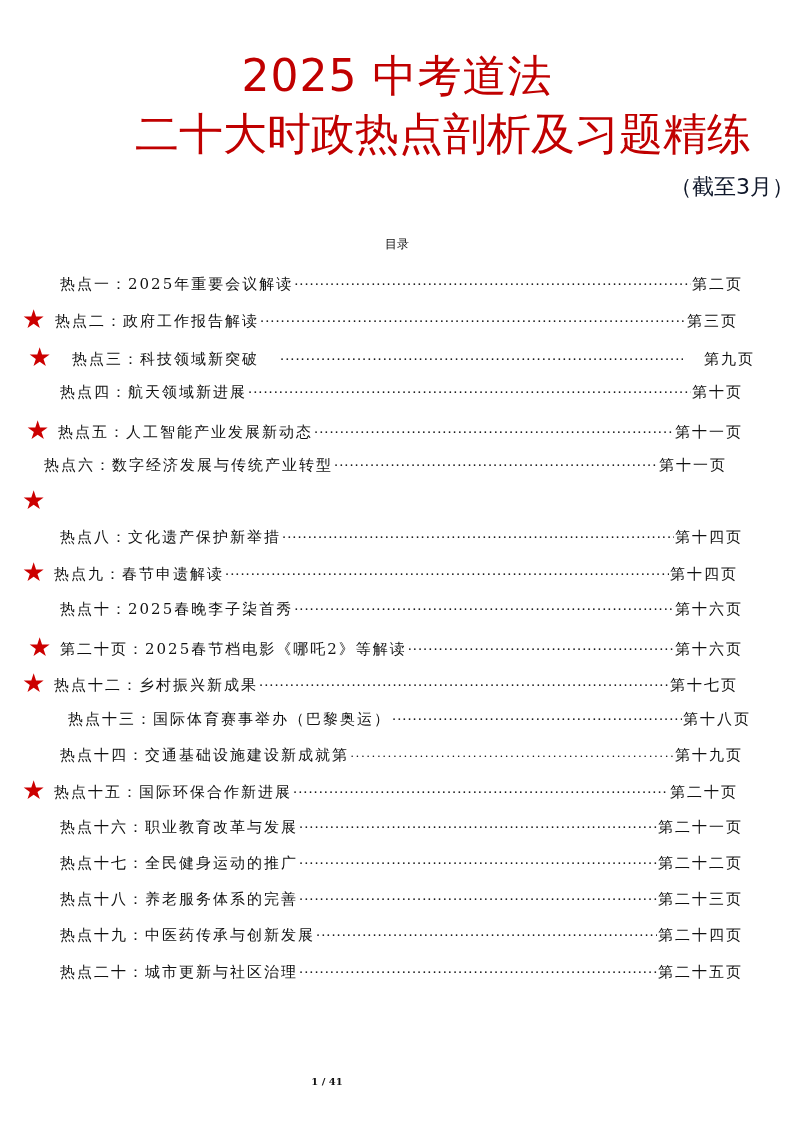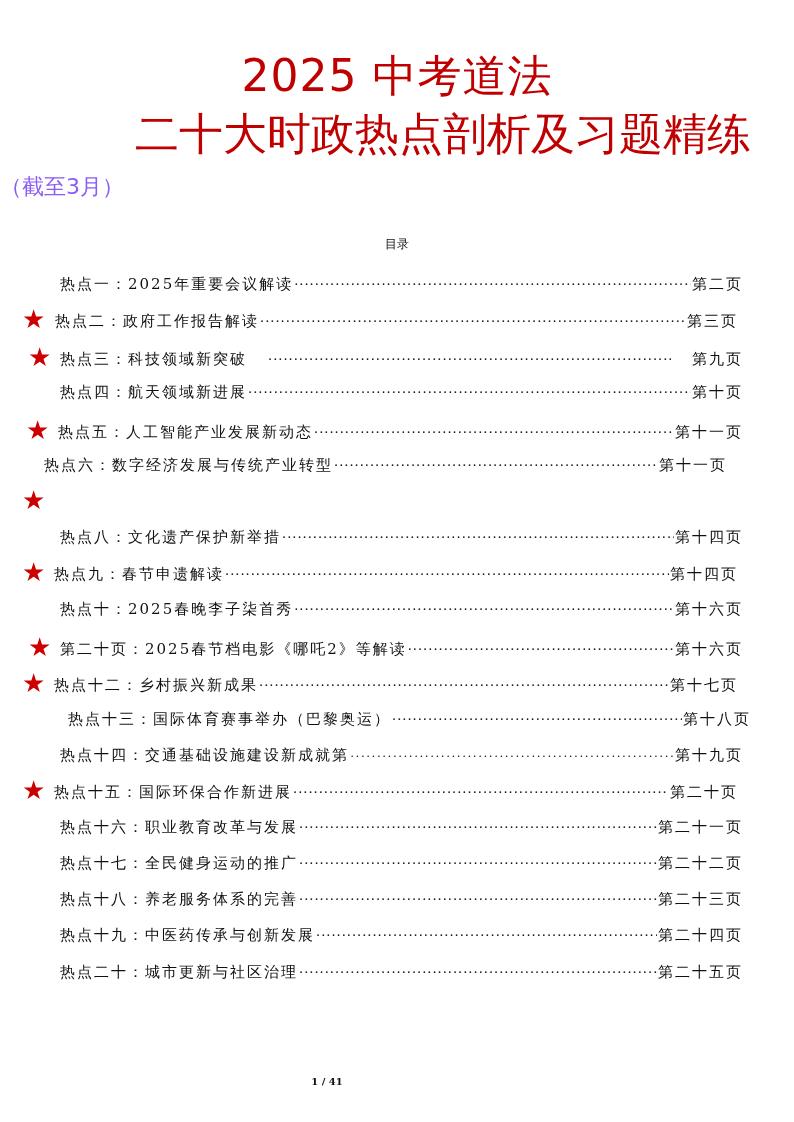--- a/index.html
+++ b/index.html
@@ -2,22 +2,22 @@
 <html><head>
 <meta charset="utf-8">
 <style>
   html, body { margin: 0; padding: 0; background: #ffffff; }
   body { width: 794px; height: 1122px; position: relative; overflow: hidden;
          font-family: "DejaVu Serif", "Liberation Serif", serif; color: #111; }
   .title1, .title2 { position: absolute; left: 0; width: 794px; text-align: center;
          color: #c00000; font-family: "DejaVu Sans", "Liberation Sans", sans-serif; white-space: nowrap; }
   .title1 { top: 48px; font-size: 44px; line-height: 56px; letter-spacing: 1px; }
   .title2 { top: 104px; font-size: 44px; line-height: 60px; letter-spacing: 0px; margin-left: 46px; }
-  .subtitle { position: absolute; top: 172px; left: 0; width: 794px; text-align: left;
-         color: #8b5cf6; font-size: 22px; line-height: 30px;
+  .subtitle { position: absolute; top: 172px; left: 0; width: 794px; text-align: right;
+         color: #0f172a; font-size: 22px; line-height: 30px;
          font-family: "DejaVu Sans", "Liberation Sans", sans-serif; }
   .toc-heading { position: absolute; top: 232px; left: 0; width: 794px; text-align: center;
          font-size: 12px; line-height: 24px; font-family: "DejaVu Serif", serif; }
   .toc-row { position: absolute; left: 0; width: 672px; height: 24px; }
   .star { position: absolute; top: -3px; width: 26px; height: 26px; color: #cc0000;
           font-size: 26px; line-height: 26px; font-family: "DejaVu Sans", sans-serif; }
   .entry { position: absolute; top: 0; display: flex; align-items: baseline;
            font-size: 15px; line-height: 24px; letter-spacing: 2px; white-space: nowrap; }
   .entry .label { flex: 0 0 auto; }
   .entry .leader { flex: 1 1 auto; overflow: hidden; letter-spacing: 0; font-size: 13px;
@@ -46,21 +46,21 @@
     <div class="toc-row" style="top: 309px;">
       <span class="star" style="left: 22px;">★</span>
       <div class="entry" style="left: 55px; width: 683px;">
         <span class="label">热点二：政府工作报告解读</span>
         <span class="leader"></span>
         <span class="page">第三页</span>
       </div>
     </div>
     <div class="toc-row" style="top: 347px;">
       <span class="star" style="left: 28px;">★</span>
-      <div class="entry" style="left: 60px; width: 683px; gap: 20px;">
+      <div class="entry" style="left: 72px; width: 683px; gap: 20px;">
         <span class="label">热点三：科技领域新突破</span>
         <span class="leader"></span>
         <span class="page">第九页</span>
       </div>
     </div>
     <div class="toc-row" style="top: 380px;">
       <div class="entry" style="left: 60px; width: 683px;">
         <span class="label">热点四：航天领域新进展</span>
         <span class="leader"></span>
         <span class="page">第十页</span>

